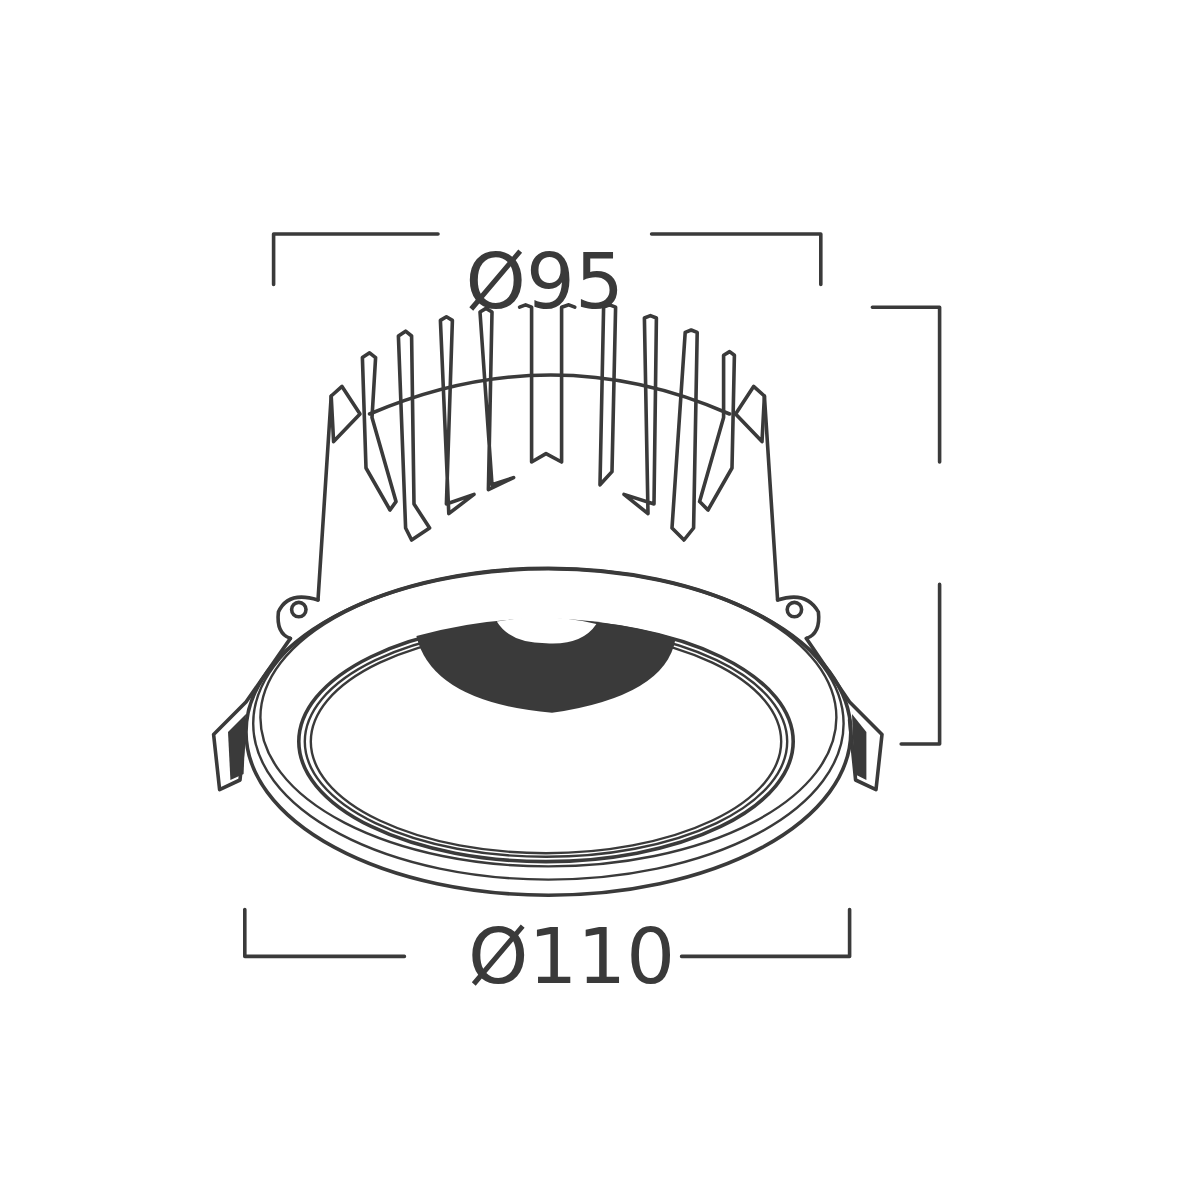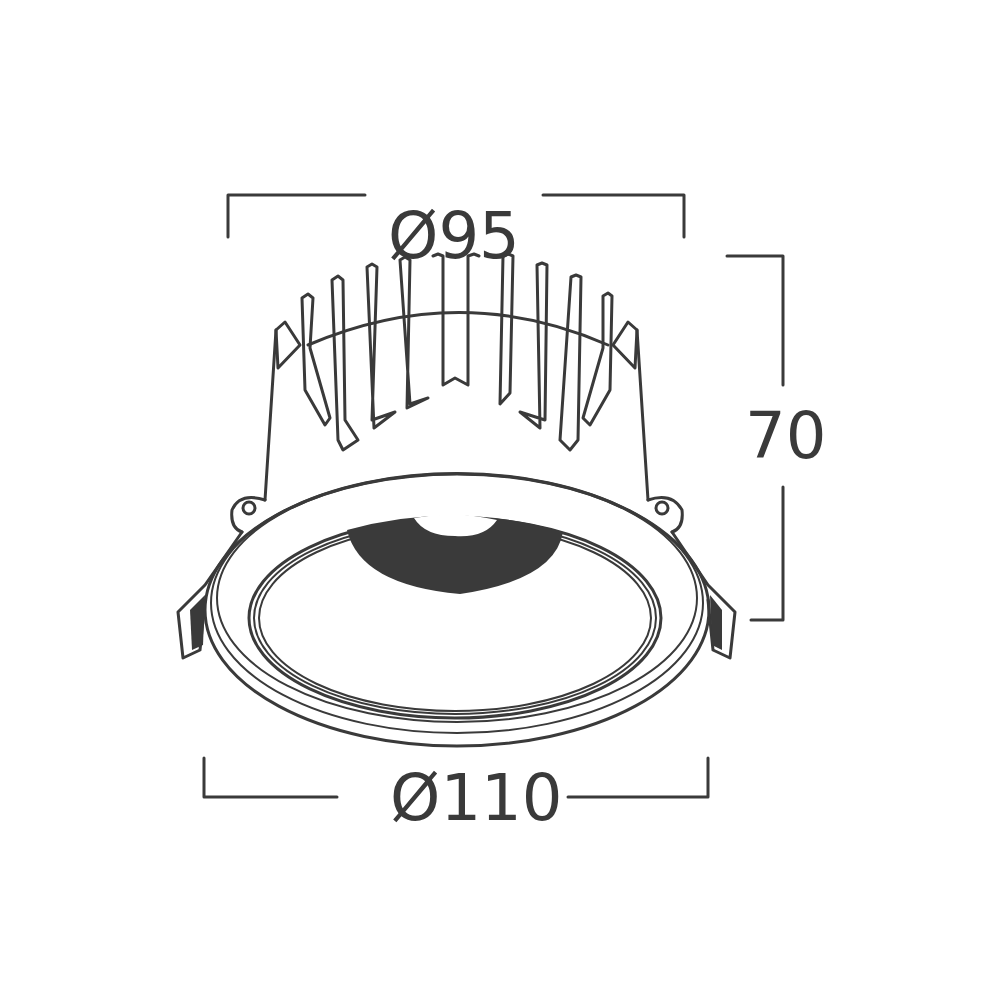--- a/index.html
+++ b/index.html
@@ -99,15 +99,14 @@
       </g>
     </g>
 
     <g>
       <path d="M347,530 Q455,500 563,532 Q555,580 460,594 Q360,585 347,530 Z" fill="#3a3a3a"></path>
       <path d="M414,518 Q455,510 497,520 Q485,538 455,536 Q425,536 414,518 Z" fill="#ffffff"></path>
     </g>
   </svg>
 
   <div class="dim-label" id="label-top">Ø95</div>
-  <div class="dim-label" id="label-right">70</div>
   <div class="dim-label" id="label-bottom">Ø110</div>
 </div>
 
 </body></html>

